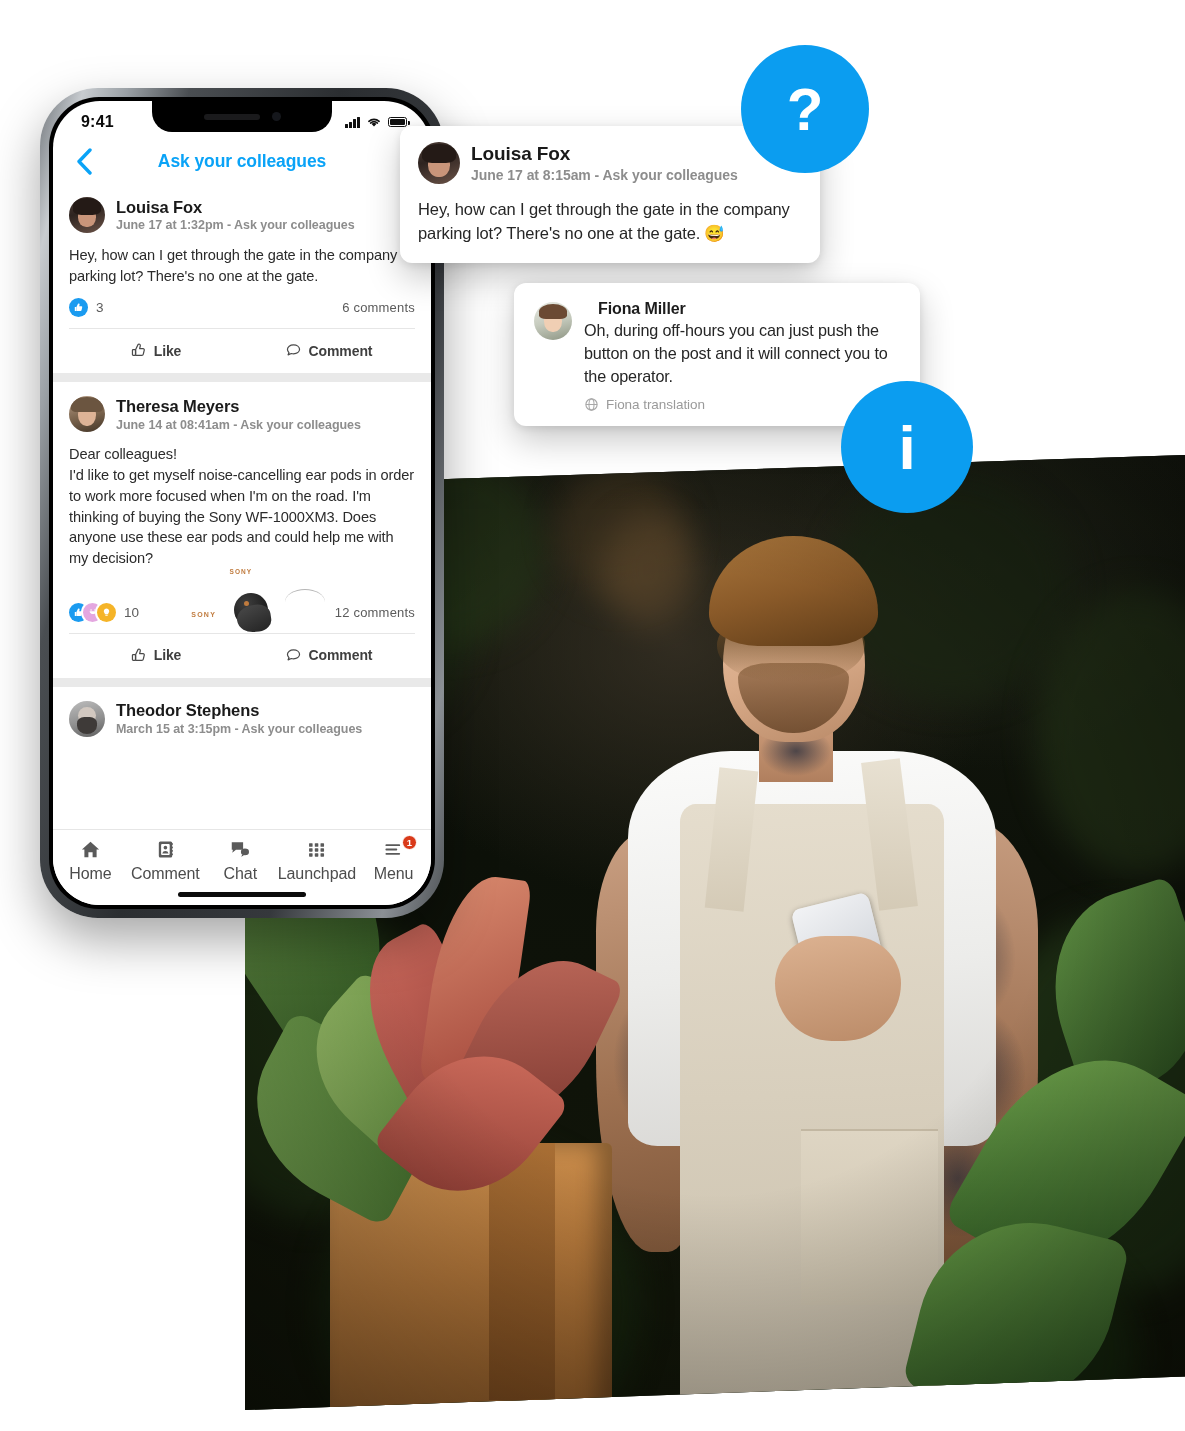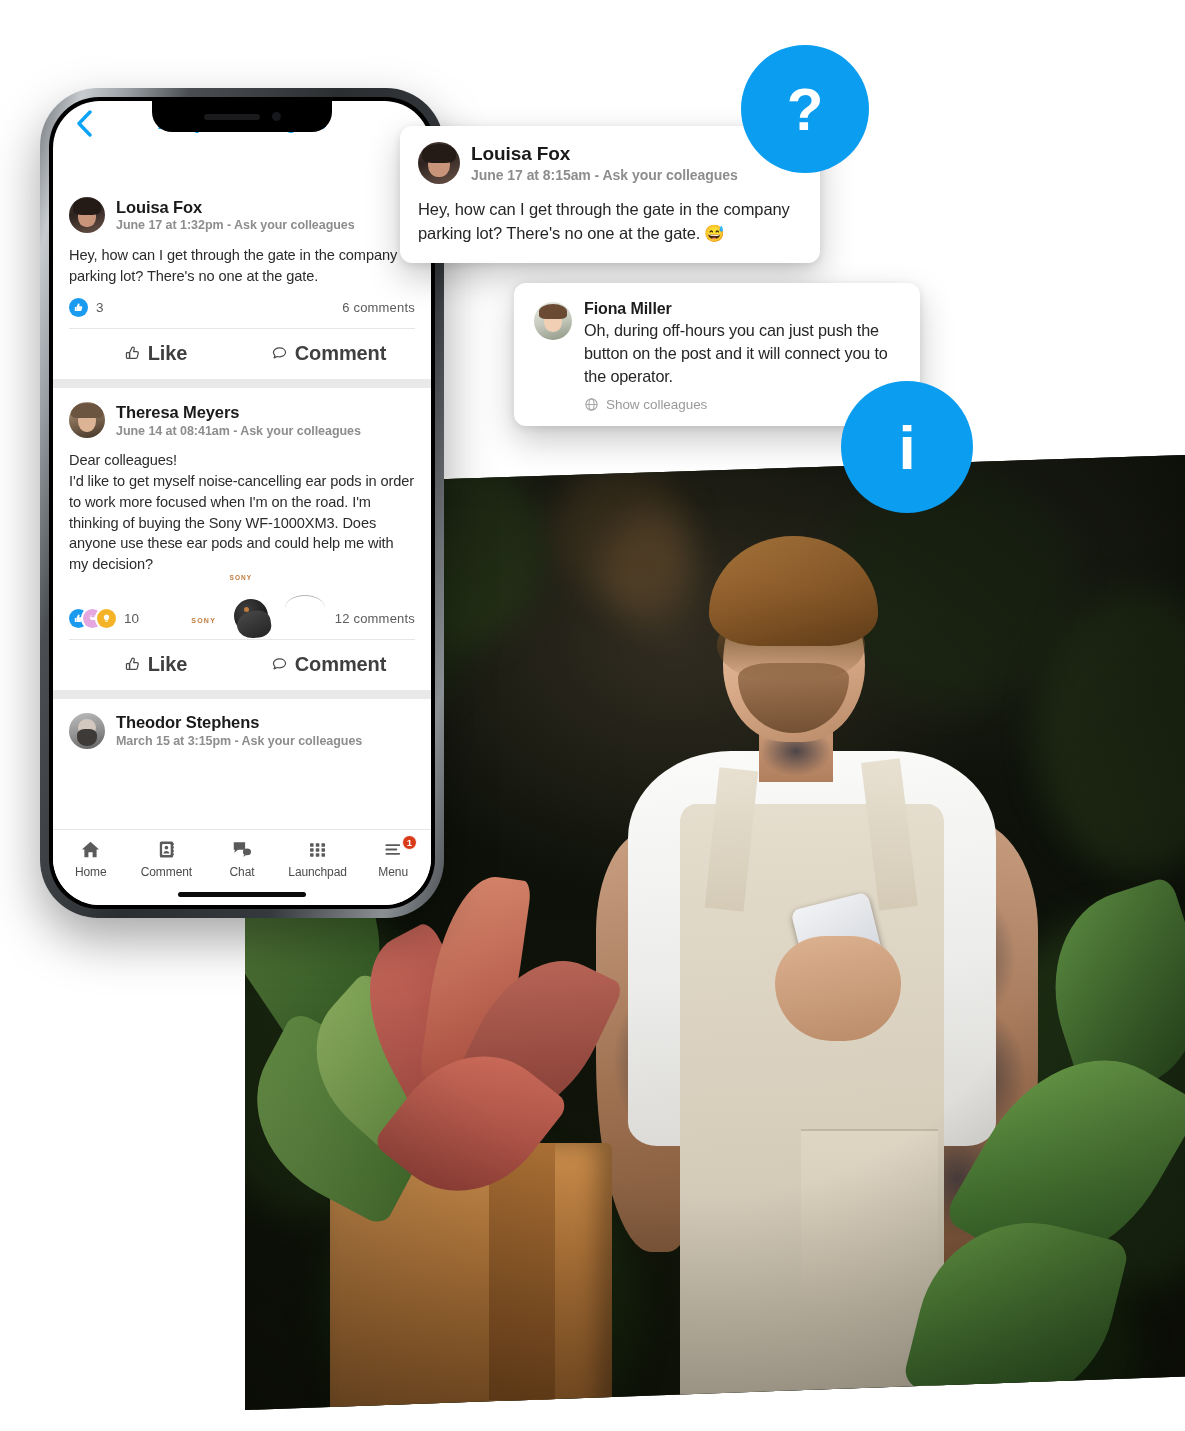--- a/index.html
+++ b/index.html
@@ -262,42 +262,42 @@
   .rx { width:19px; height:19px; border-radius:50%; display:flex; align-items:center; justify-content:center; box-shadow:0 0 0 2px #fff; }
   .rx + .rx { margin-left:-5px; }
   .rx-like { background:#1a9bf0; }
   .rx-smile{ background:#e4a7e0; }
   .rx-idea { background:#f5b428; }
   .rx-num { font-size:13.5px; color:#5b5b5b; margin-left:8px; }
   .cmt-num { font-size:13px; color:#5b5b5b; letter-spacing:.2px; }
 
   .actions { display:flex; border-top:1px solid #e6e6e6; }
   .act { flex:1; display:flex; align-items:center; justify-content:center; gap:7px; padding:13px 0 14px; cursor:pointer; }
-  .act-label { font-size:20px; font-weight:700; color:#3f3f3f; letter-spacing:-.1px; }
+  .act-label { font-size:14px; font-weight:700; color:#3f3f3f; letter-spacing:-.1px; }
   .post-sep { height:9px; background:#e9e9e9; }
 
   .earbuds { display:flex; align-items:center; justify-content:center; gap:34px; padding:16px 0 6px; }
   .bud { position:relative; }
   .bud-a { width:86px; height:52px; border-radius:26px; background: linear-gradient(150deg,#4a4a4a 0%, #262626 42%, #101010 100%); transform: rotate(-16deg); box-shadow: inset -6px -4px 12px rgba(0,0,0,.7); }
   .bud-a::before { content:""; position:absolute; left:9px; top:8px; width:34px; height:34px; border-radius:50%; background: radial-gradient(circle at 35% 32%, #3e3e3e, #1b1b1b 72%); }
   .bud-a::after { content:"SONY"; position:absolute; right:9px; top:26px; font-size:7px; font-weight:700; color:#c07b3e; letter-spacing:1.2px; transform: rotate(0deg); }
   .bud-b { width:72px; height:60px; border-radius: 48% 38% 44% 52% / 52% 46% 44% 48%; background: linear-gradient(160deg,#4f4f4f 0%, #2a2a2a 45%, #0e0e0e 100%); transform: rotate(8deg); box-shadow: inset -7px -5px 14px rgba(0,0,0,.7); }
   .bud-tip { position:absolute; left:-22px; top:20px; width:34px; height:27px; border-radius:50% 40% 40% 50%; background: linear-gradient(160deg,#4a4a4a,#232323); transform: rotate(-8deg); }
   .bud-b-sony { position:absolute; right:7px; bottom:10px; font-size:6.5px; font-weight:700; color:#c07b3e; letter-spacing:1px; }
   .bud-b-dot { position:absolute; right:10px; top:16px; width:5px; height:5px; border-radius:50%; background:#c07b3e; }
   .bud-b-line { position:absolute; left:26px; top:4px; width:40px; height:26px; border-radius:50%; border-top:1.5px solid rgba(120,120,120,.55); }
 
   
   .tabbar {
     position:absolute; left:0; right:0; bottom:0; height:76px;
     background:#fff; border-top:1px solid #e6e6e6;
     display:flex; align-items:flex-start; padding-top:9px;
   }
   .tab { flex:1; display:flex; flex-direction:column; align-items:center; gap:5px; cursor:pointer; position:relative; }
-  .tab-label { font-size:12px; color:#4c4c4c; letter-spacing:-.1px; }
+  .tab-label { font-size:16px; color:#4c4c4c; letter-spacing:-.1px; }
   .tab-badge {
     position:absolute; right:14px; top:-4px;
     min-width:15px; height:15px; border-radius:8px; background:#d93a1a;
     color:#fff; font-size:9.5px; font-weight:700;
     display:flex; align-items:center; justify-content:center; padding:0 3px;
     border:1.5px solid #fff;
   }
   .home-indicator {
     position:absolute; left:50%; bottom:8px; transform:translateX(-50%);
     width:128px; height:5px; border-radius:3px; background:#0b0b0b;
@@ -311,21 +311,21 @@
   }
   .card-louisa { left:400px; top:126px; width:420px; padding:16px 18px 18px; }
   .card-louisa .author { font-size:19px; }
   .card-louisa .meta   { font-size:14px; margin-top:3px; }
   .card-louisa .avatar { width:42px; height:42px; flex:0 0 42px; }
   .card-text { font-size:16.5px; line-height:1.46; color:#262626; margin-top:13px; letter-spacing:-.1px; }
 
   .card-fiona { left:514px; top:283px; width:406px; padding:17px 20px 14px; }
   .card-fiona .inner { display:flex; gap:12px; align-items:flex-start; }
   .card-fiona .avatar { width:38px; height:38px; flex:0 0 38px; margin-top:2px; }
-  .fiona-name { font-size:16px; font-weight:700; color:#1c1c1c; letter-spacing:-.1px; }
+  .fiona-name { font-size:16px; font-weight:700; color:#1c1c1c; letter-spacing:-.1px;margin-left:14px; }
   .fiona-text { font-size:16.2px; line-height:1.42; color:#262626; margin-top:1px; letter-spacing:-.15px; }
   .translate-row { display:flex; align-items:center; gap:7px; margin-top:9px; cursor:pointer; }
   .translate-label { font-size:13.5px; color:#9a9a9a; letter-spacing:-.05px; }
 
   
   .badge-circle {
     position:absolute; border-radius:50%;
     background:#0b9df0;
     display:flex; align-items:center; justify-content:center;
     color:#fff; font-weight:700;
@@ -391,20 +391,39 @@
 
   <div class="phone">
    <div class="phone-inner">
     <div class="screen">
 
       <div class="notch">
         <span class="speaker"></span>
         <span class="camdot"></span>
       </div>
 
+      <div class="statusbar">
+        <span class="clock">9:41</span>
+        <span class="status-icons">
+          <span class="sig">
+                <i></i>
+                <i></i>
+                <i></i>
+                <i></i>
+              </span>
+          <svg width="16" height="12" viewBox="0 0 16 12">
+            <path d="M8 10.6 L5.6 7.9 a3.6 3.6 0 0 1 4.8 0 Z" fill="#111"></path>
+            <path d="M2.9 5.3 a7.6 7.6 0 0 1 10.2 0" stroke="#111" stroke-width="1.7" fill="none" stroke-linecap="round"></path>
+            <path d="M4.6 7.1 a5.2 5.2 0 0 1 6.8 0" stroke="#111" stroke-width="1.6" fill="none" stroke-linecap="round"></path>
+          </svg>
+          <span class="batt">
+                <i></i>
+              </span>
+        </span>
+      </div>
 
       <div class="appbar">
         <span class="back-chev">
           <svg width="17" height="27" viewBox="0 0 17 27">
             <path d="M14 2 L3 13.5 L14 25" stroke="#0aa3f7" stroke-width="3.4" fill="none" stroke-linecap="round" stroke-linejoin="round"></path>
           </svg>
         </span>
         <span class="appbar-title">Ask your colleagues</span>
       </div>
 
@@ -607,21 +626,21 @@
       <span class="avatar av-fiona"></span>
       <span>
         <div class="fiona-name">Fiona Miller</div>
         <div class="fiona-text">Oh, during off-hours you can just push the button on the post and it will connect you to the operator.</div>
         <div class="translate-row">
           <svg width="15" height="15" viewBox="0 0 16 16">
             <circle cx="8" cy="8" r="6" stroke="#a8a8a8" stroke-width="1.2" fill="none"></circle>
             <ellipse cx="8" cy="8" rx="2.7" ry="6" stroke="#a8a8a8" stroke-width="1.1" fill="none"></ellipse>
             <line x1="2" y1="8" x2="14" y2="8" stroke="#a8a8a8" stroke-width="1.1"></line>
           </svg>
-          <span class="translate-label">Show colleagues</span>
+          <span class="translate-label">Fiona translation</span>
         </div>
       </span>
     </div>
   </div>
 
   <div class="badge-circle badge-q">?</div>
   <div class="badge-circle badge-i">i</div>
 
 </div>
 

